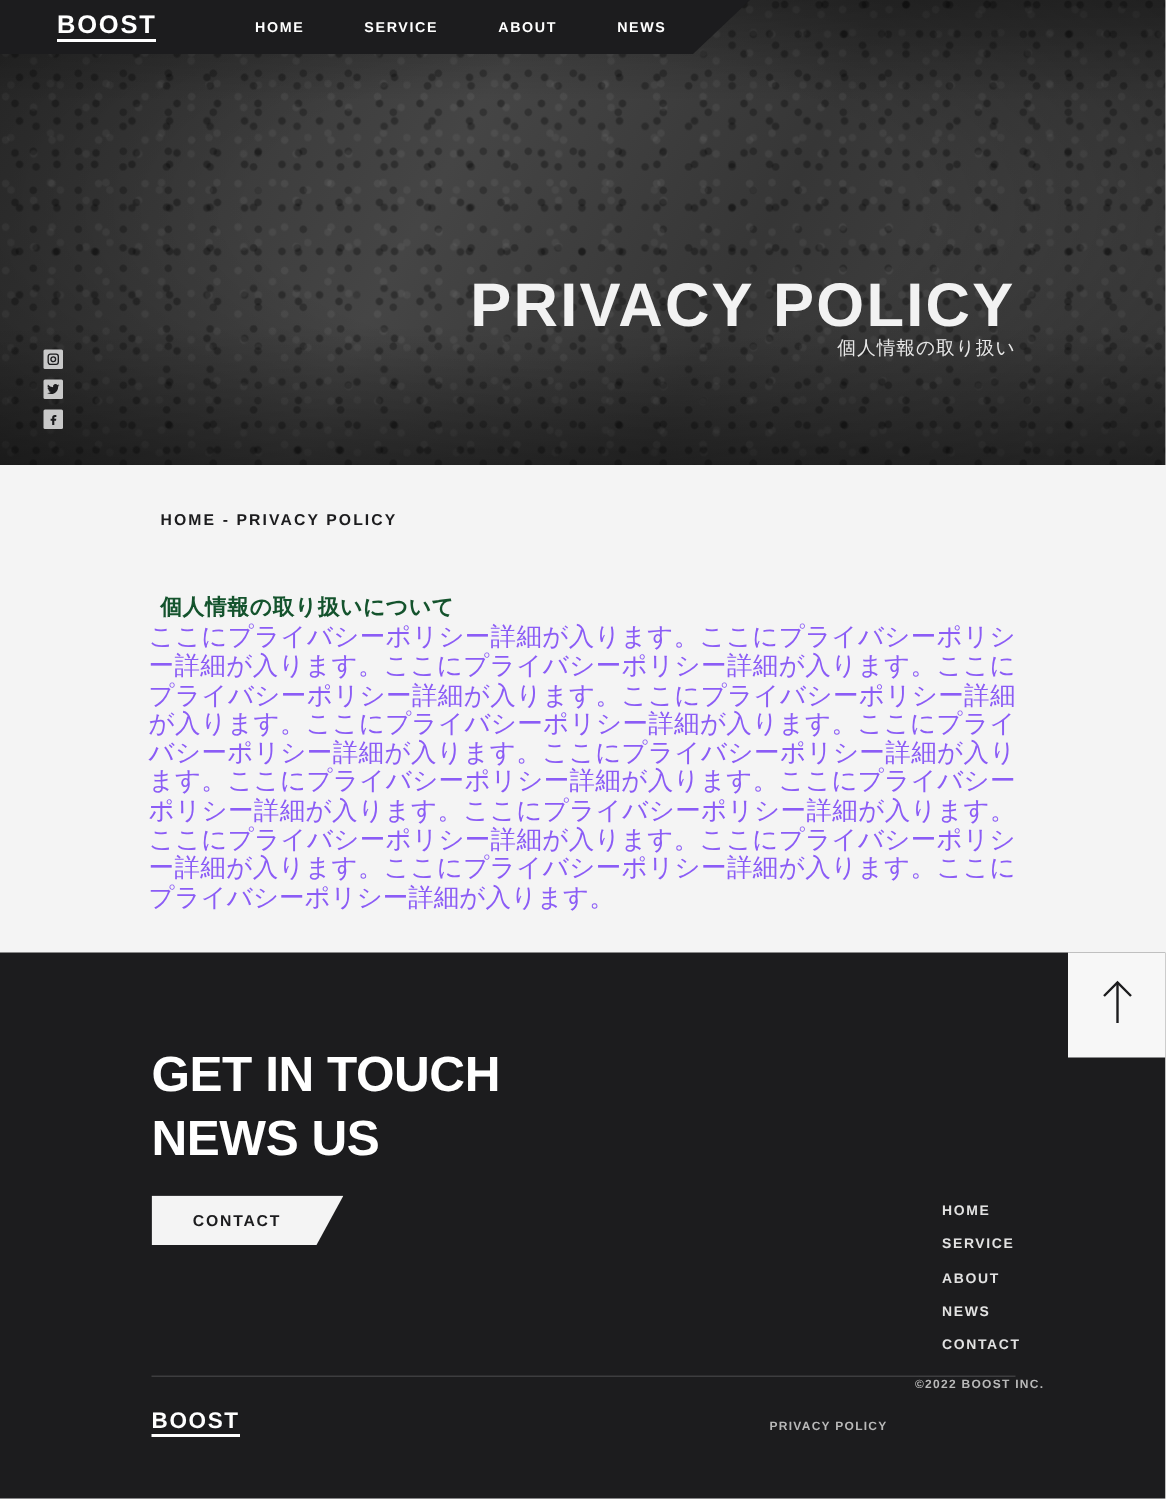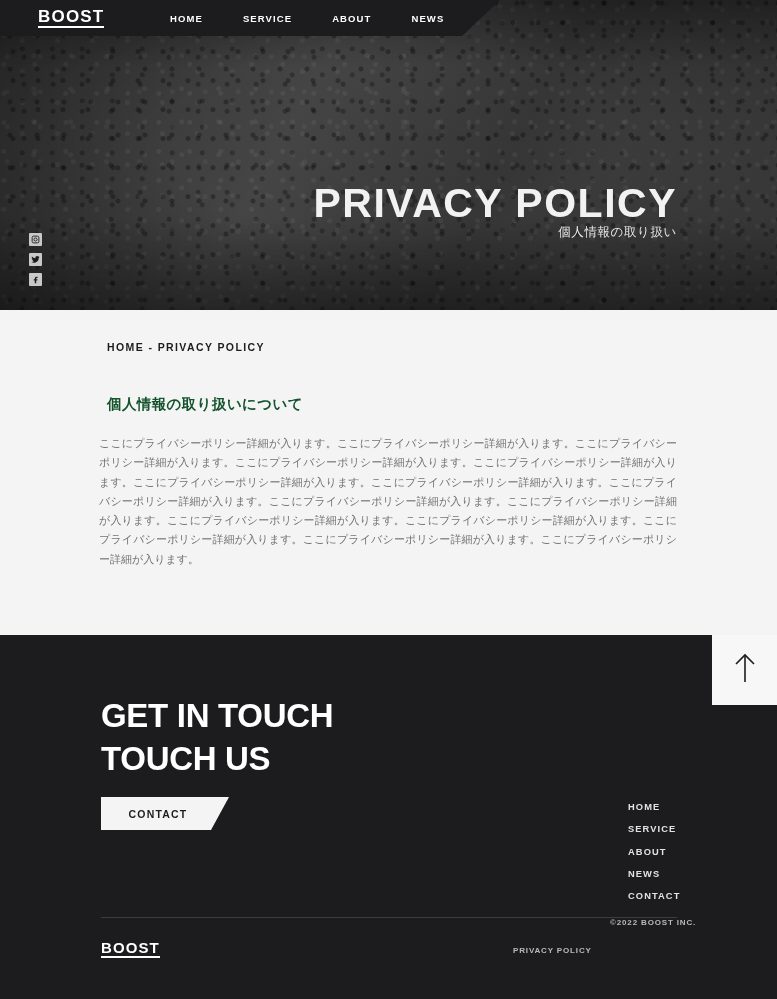--- a/index.html
+++ b/index.html
@@ -81,22 +81,22 @@
   .breadcrumb {
     position:absolute; left:107px; top:31px;
     font-size:10.5px; font-weight:bold; letter-spacing:1.4px; color:#1c1c1e; white-space:nowrap;
   }
   .sec-title {
     position:absolute; left:107px; top:85px;
     font-size:14.5px; font-weight:bold; color:#14532d; letter-spacing:.4px;
     font-family:"DejaVu Sans",sans-serif;
   }
   .body-copy {
-    position:absolute; left:99px; top:124px; width:578px;
-    font-size:11px; line-height:19.3px; color:#737373; text-align:justify;
+    position:absolute; left:99px; top:106px; width:578px;
+    font-size:17px; line-height:19.3px; color:#8b5cf6; text-align:justify;
     font-family:"DejaVu Sans",sans-serif;
   }
 
   
   .footer { position:absolute; left:0; top:635px; width:777px; height:452px; background:#1c1c1e; }
   .gt {
     position:absolute; left:101px; top:59px;
     color:#fff; font-size:33px; font-weight:bold; line-height:43px; letter-spacing:-.3px;
   }
   .contact-btn {
@@ -172,21 +172,21 @@
 
   <div class="content">
     <div class="breadcrumb">HOME - PRIVACY POLICY</div>
     <h2 class="sec-title">個人情報の取り扱いについて</h2>
     <p class="body-copy">ここにプライバシーポリシー詳細が入ります。ここにプライバシーポリシー詳細が入ります。ここにプライバシーポリシー詳細が入ります。ここにプライバシーポリシー詳細が入ります。ここにプライバシーポリシー詳細が入ります。ここにプライバシーポリシー詳細が入ります。ここにプライバシーポリシー詳細が入ります。ここにプライバシーポリシー詳細が入ります。ここにプライバシーポリシー詳細が入ります。ここにプライバシーポリシー詳細が入ります。ここにプライバシーポリシー詳細が入ります。ここにプライバシーポリシー詳細が入ります。ここにプライバシーポリシー詳細が入ります。ここにプライバシーポリシー詳細が入ります。ここにプライバシーポリシー詳細が入ります。</p>
   </div>
 
   <div class="footer">
     <div class="gt">
       <div>GET IN TOUCH</div>
-      <div>TOUCH US</div>
+      <div>NEWS US</div>
     </div>
   </div>
 
   <div class="contact-btn">CONTACT</div>
 
   <nav class="foot-nav">
     <a href="#">HOME</a>
     <a href="#">SERVICE</a>
     <a href="#">ABOUT</a>
     <a href="#">NEWS</a>

